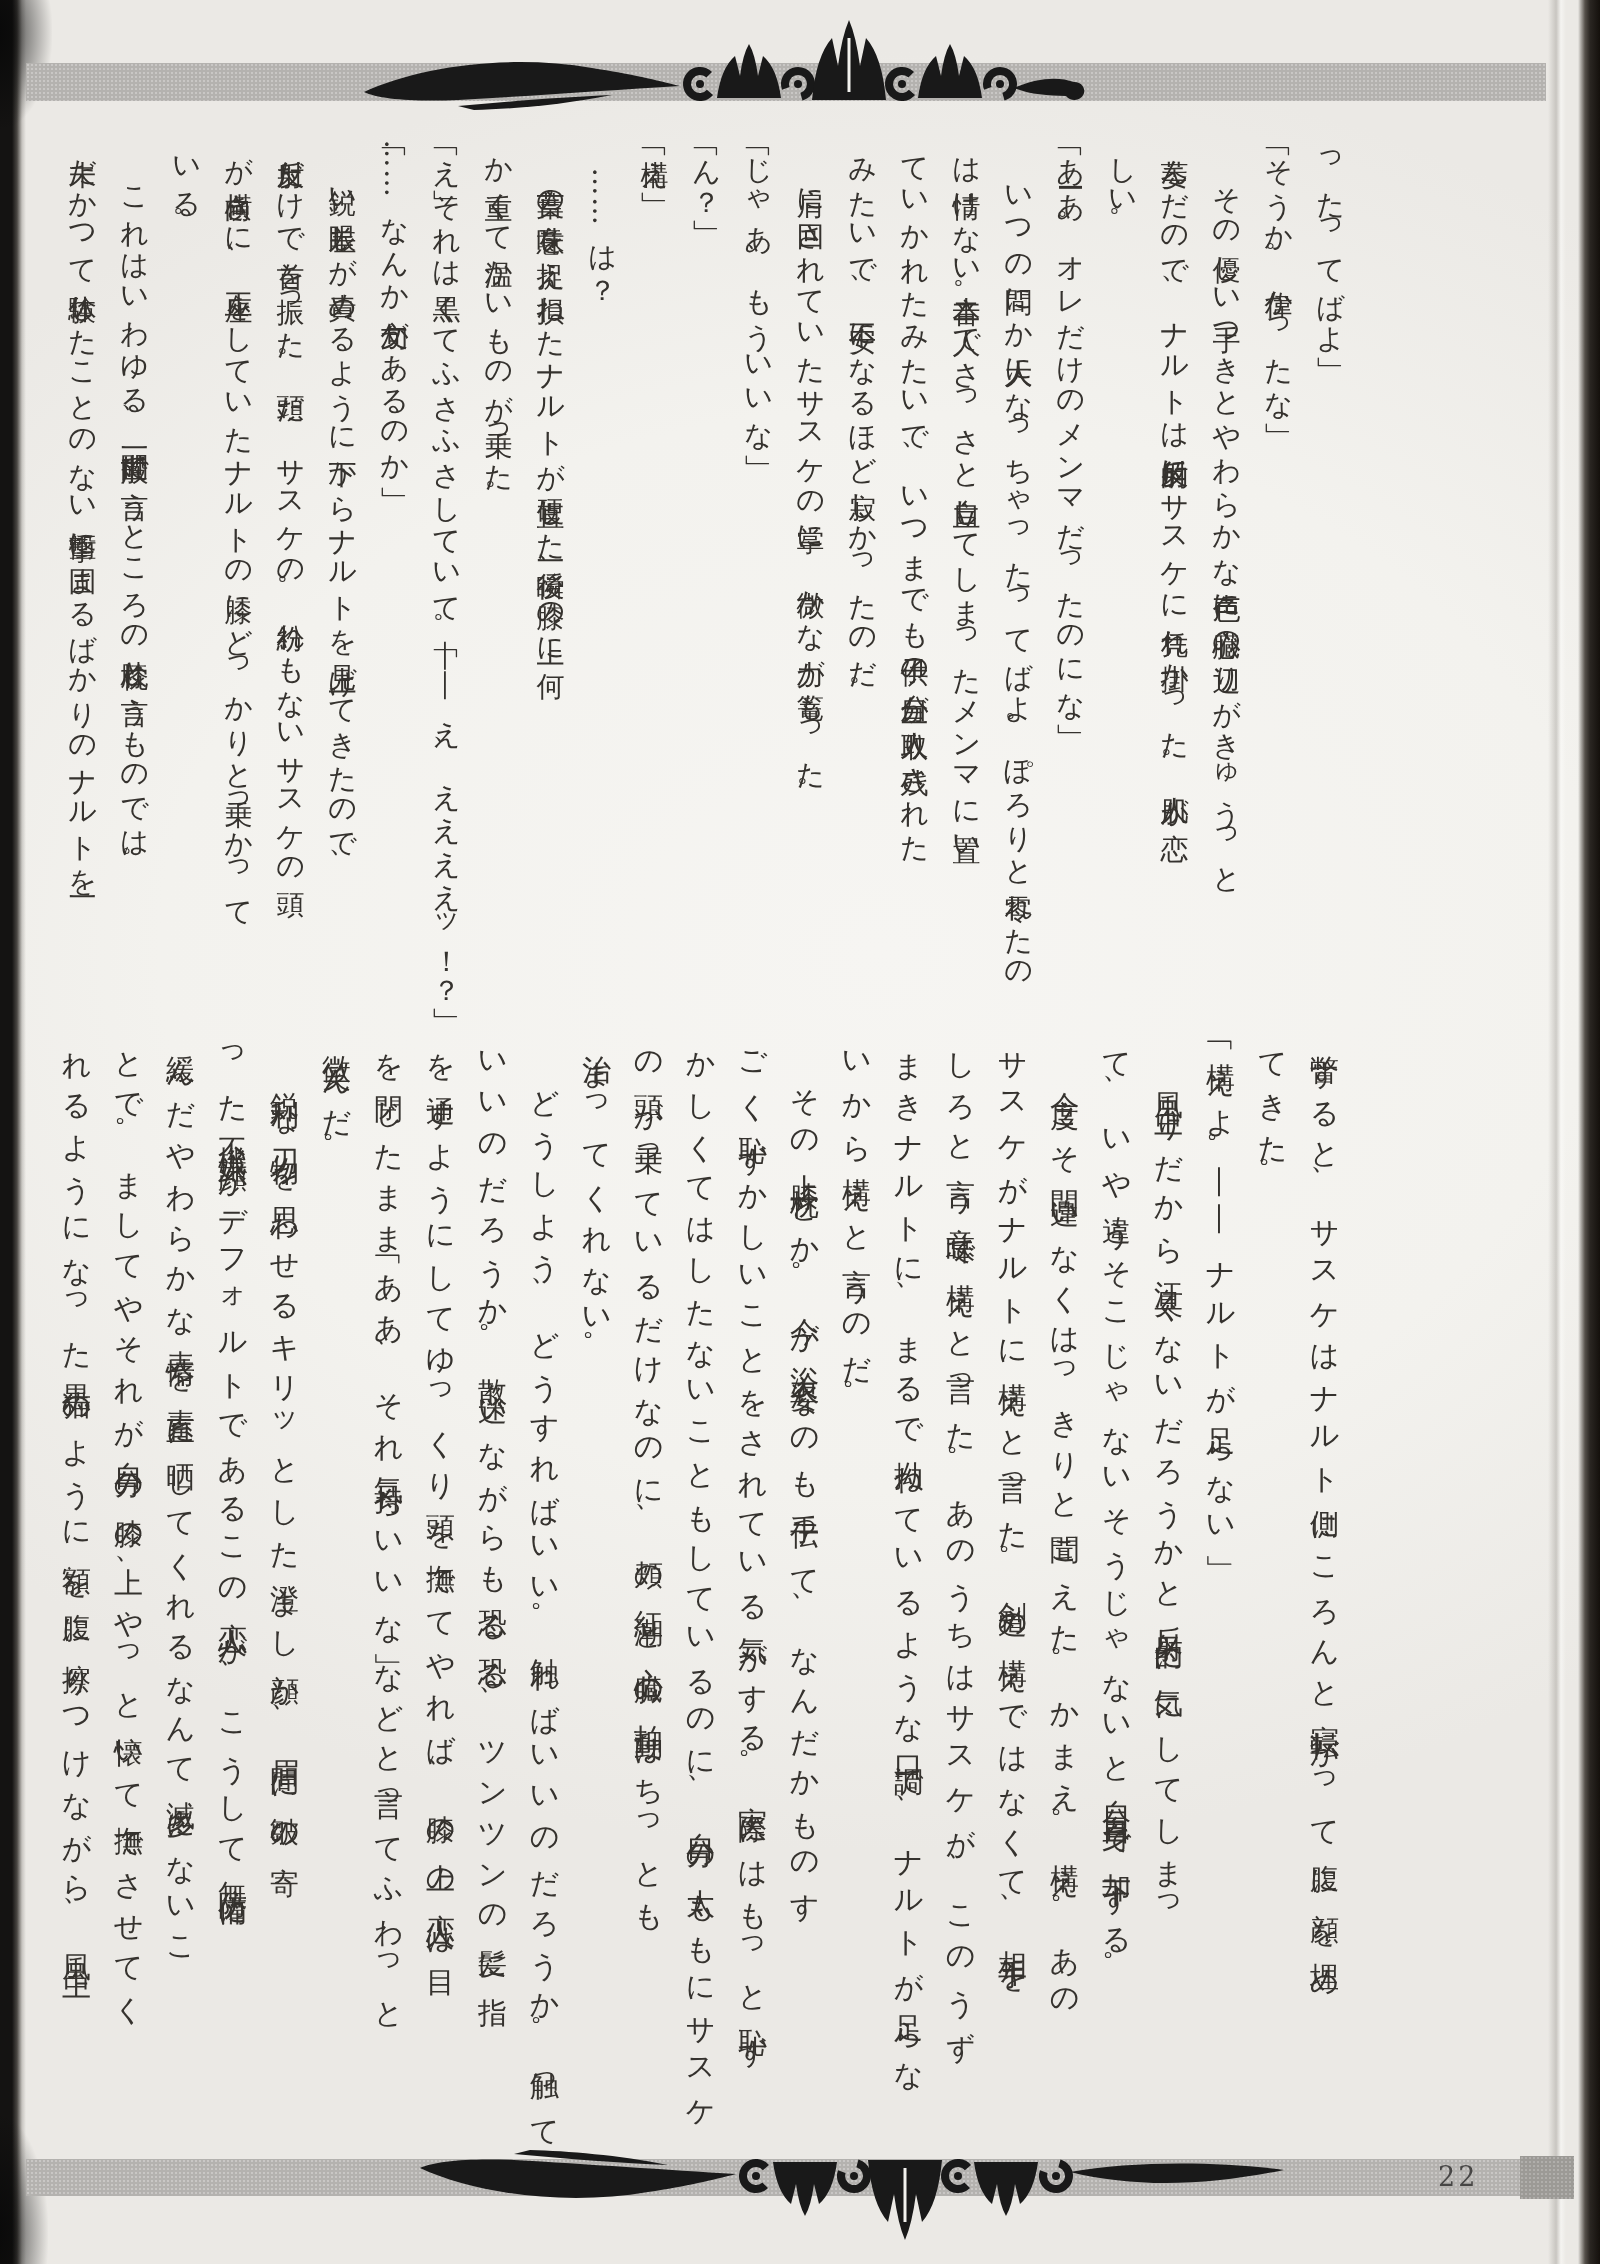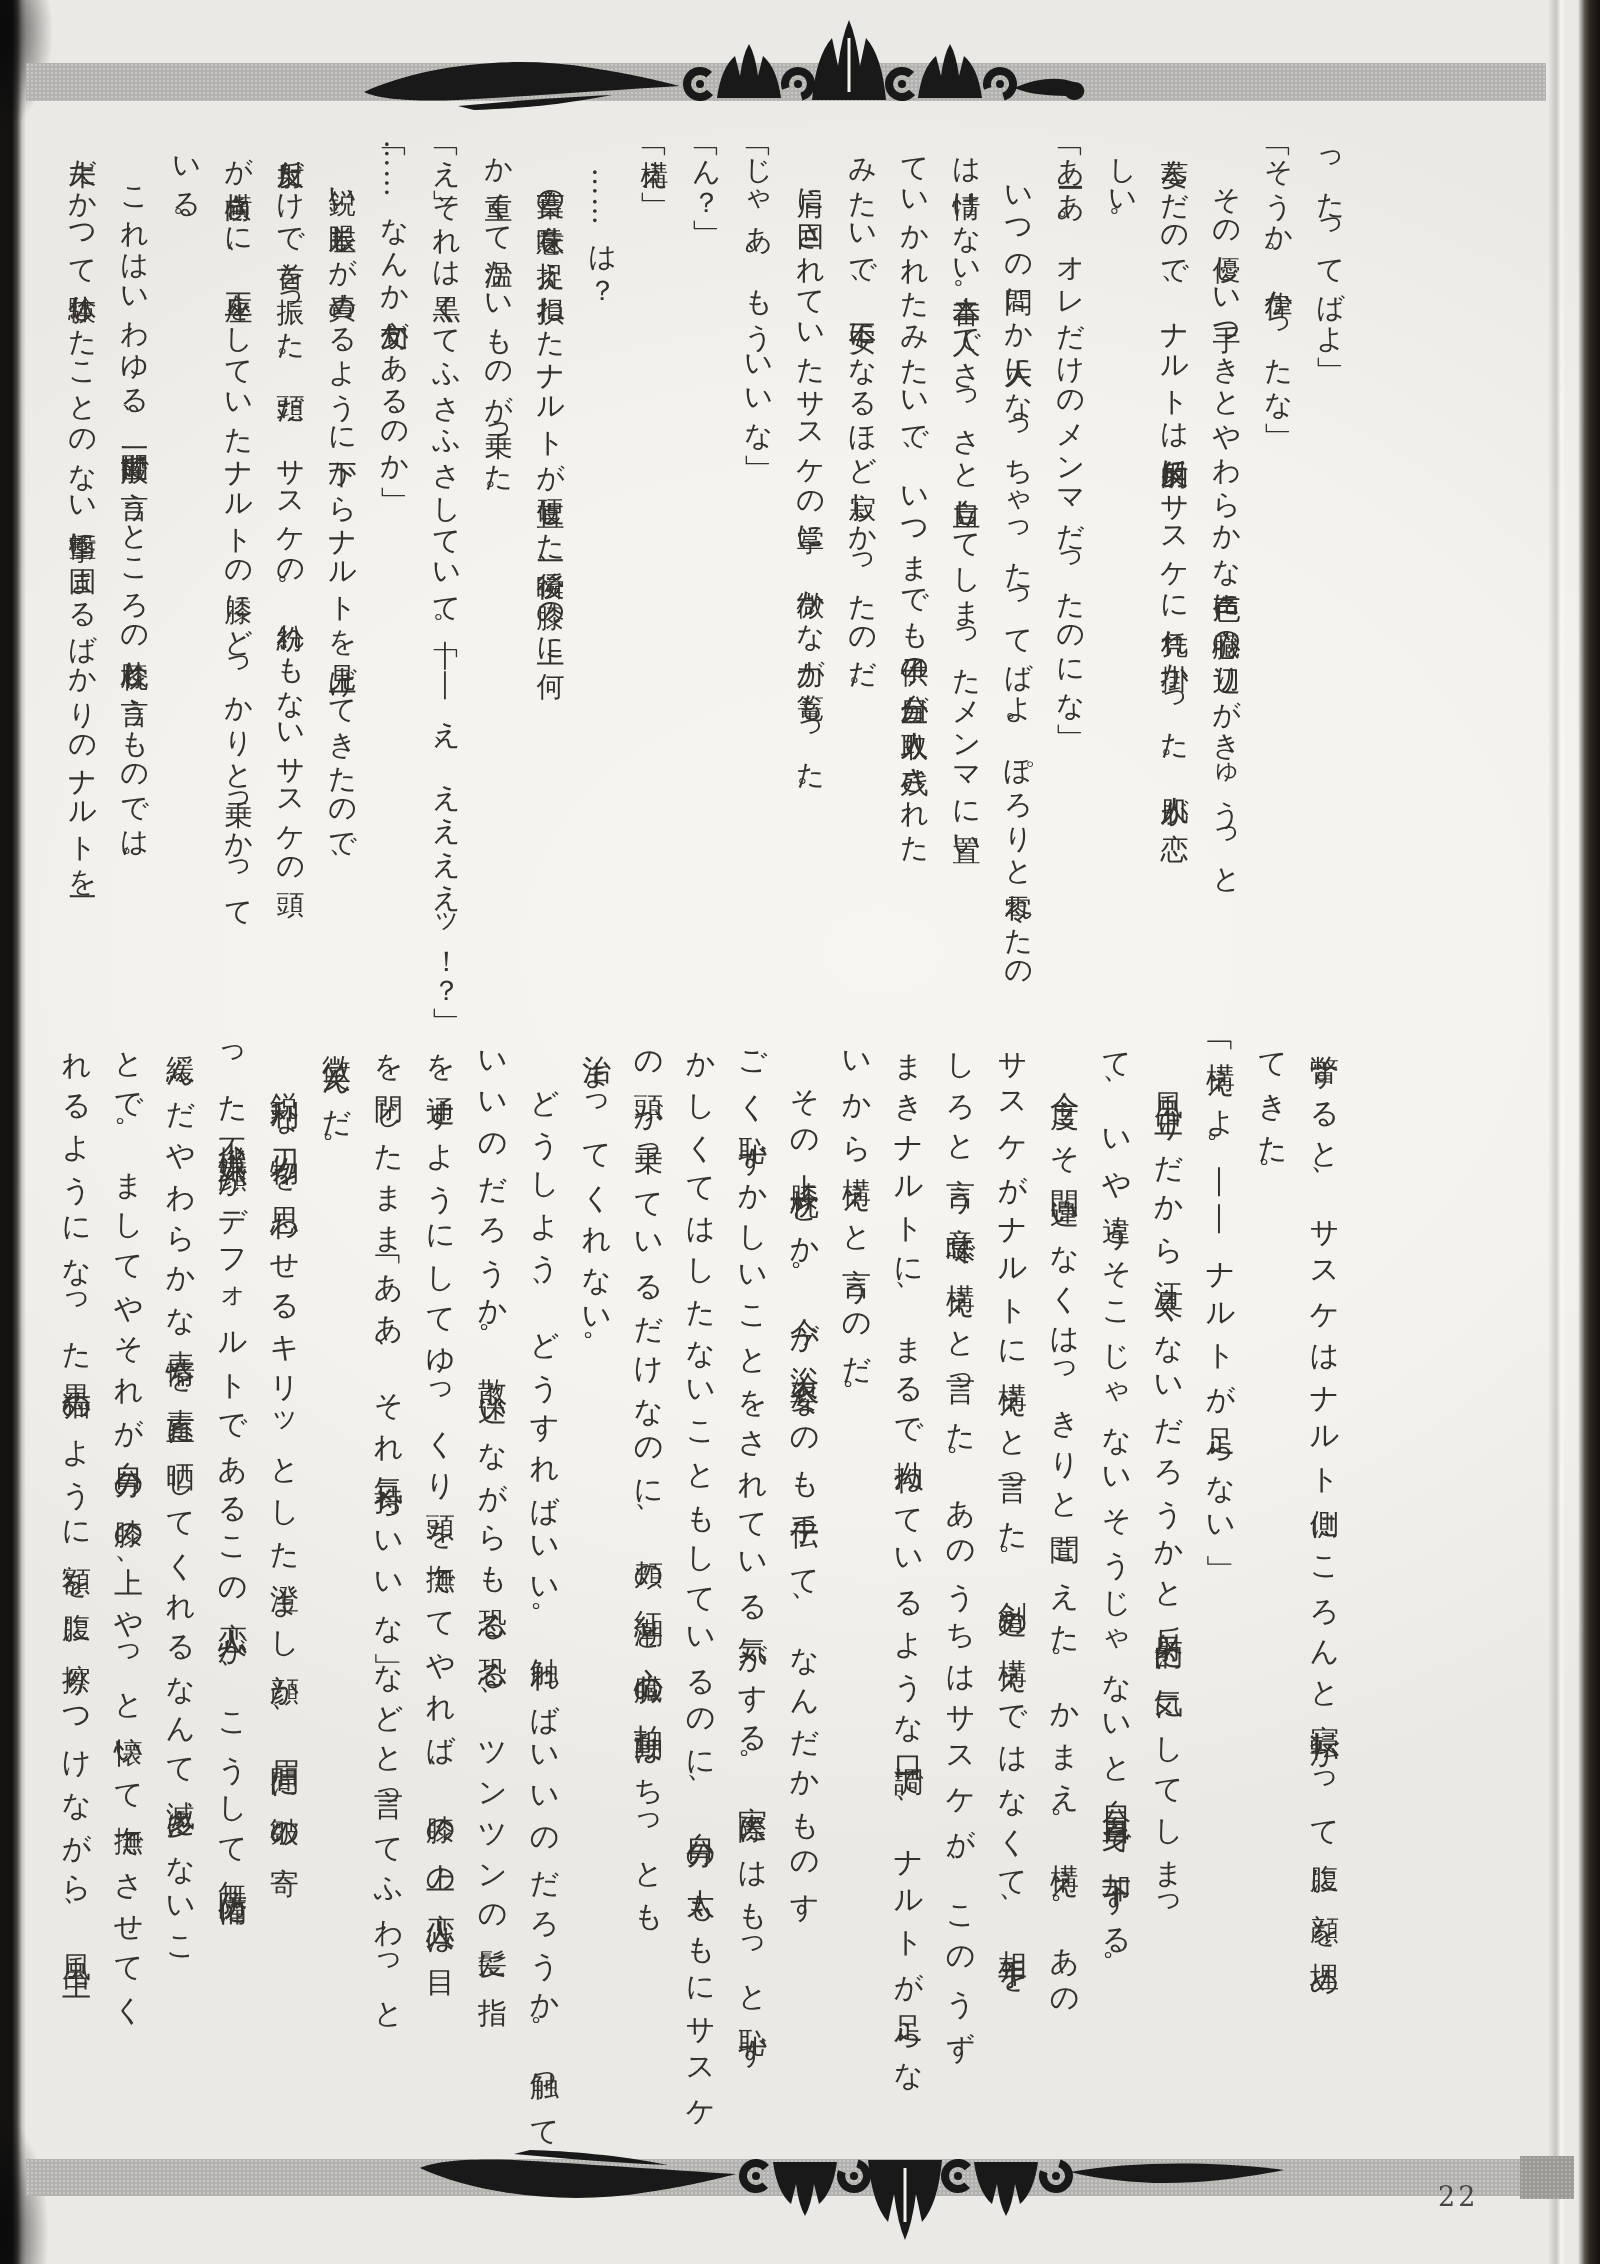--- a/index.html
+++ b/index.html
@@ -38,21 +38,21 @@
   .orn .ring{fill:none;stroke:var(--ornament);stroke-width:8;}
   .orn .vein{fill:none;stroke:var(--paper);stroke-width:3;}
   
   .vtext{
     position:absolute;writing-mode:vertical-rl;text-orientation:mixed;white-space:pre;
     color:var(--ink);font-family:"DejaVu Serif","Liberation Serif",serif;
   }
   .upper{top:138px;right:244px;font-size:28px;line-height:52px;letter-spacing:1.5px;}
   .lower{top:1032px;right:249px;font-size:29px;line-height:52px;letter-spacing:8px;}
   
-  .page-number{position:absolute;left:1438px;top:2161px;font-size:27px;letter-spacing:3px;color:#474645;margin-top:20px;}
+  .page-number{position:absolute;left:1438px;top:2161px;font-size:27px;letter-spacing:3px;color:#474645;}
 </style>
 </head>
 <body>
 
 <div class="edge-left"></div>
 <div class="crease-right"></div>
 <div class="edge-right"></div>
 <div class="corner tl"></div>
 <div class="corner bl"></div>
 

